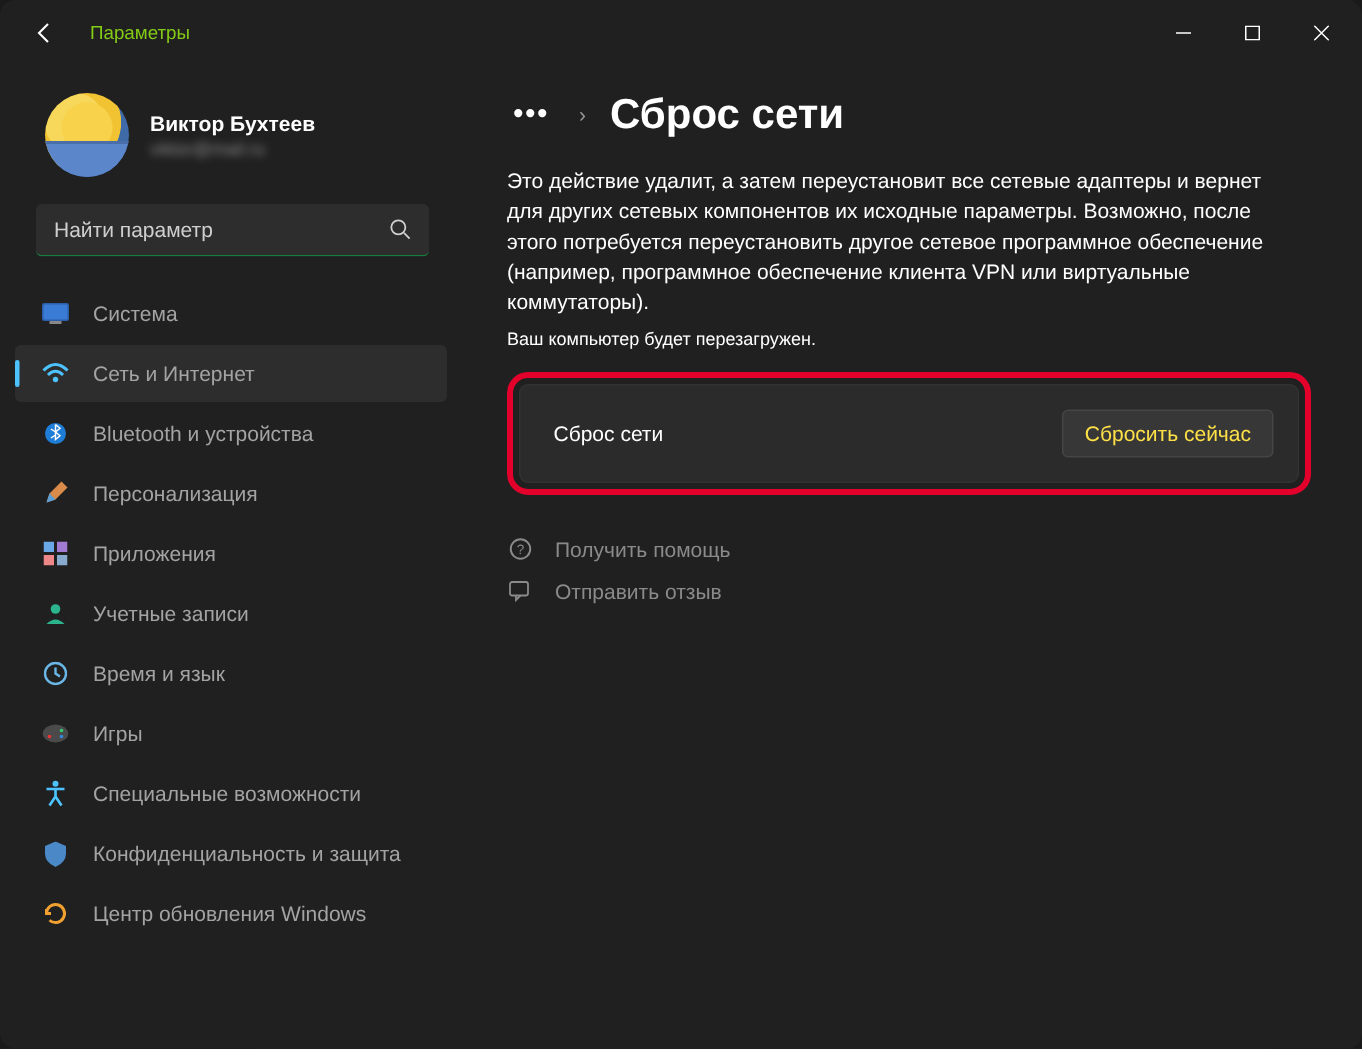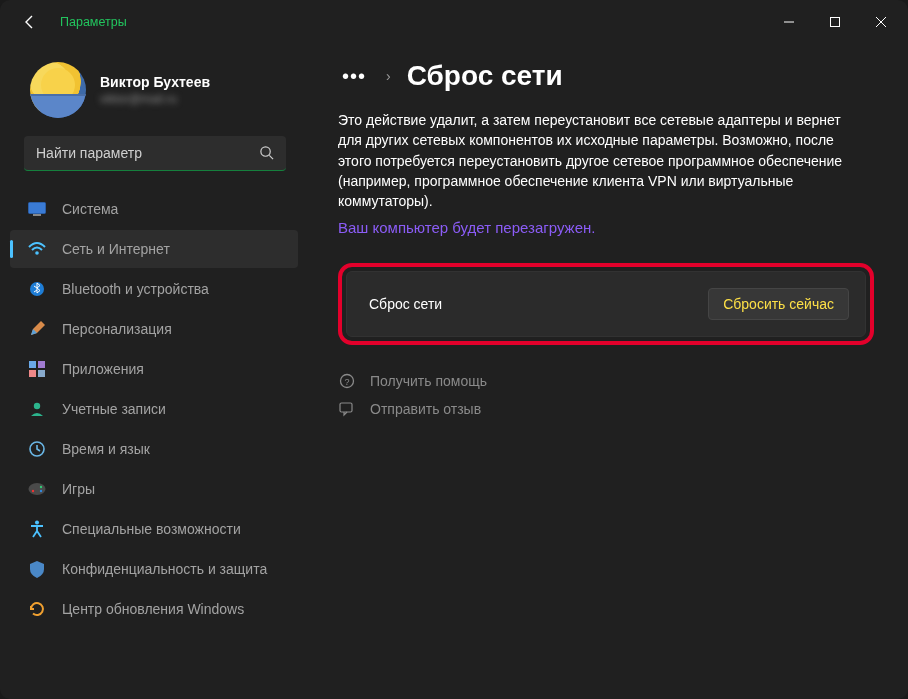--- a/index.html
+++ b/index.html
@@ -29,21 +29,21 @@
   }
   .back-btn {
     width: 32px; height: 32px;
     display: flex; align-items: center; justify-content: center;
     color: #fff;
     cursor: pointer;
   }
   .title-text {
     margin-left: 14px;
     font-size: 12.5px;
-    color: #22c55e;
+    color: #84cc16;
   }
   .win-controls {
     margin-left: auto;
     display: flex;
   }
   .win-btn {
     width: 46px; height: 32px;
     display: flex; align-items: center; justify-content: center;
     color: #fff;
     cursor: pointer;
@@ -168,23 +168,23 @@
     font-weight: 600;
   }
   .desc {
     color: #ffffff;
     line-height: 1.45;
     font-size: 14px;
     margin-bottom: 8px;
     max-width: 520px;
   }
   .reboot-note {
-    color: #8b5cf6;
-    font-size: 15px;
-    margin-bottom: 27px;
+    color: #ffffff;
+    font-size: 12px;
+    margin-bottom: 15px;
   }
   .card-highlight {
     border: 4px solid #e3002b;
     border-radius: 14px;
     padding: 4px;
     margin-bottom: 28px;
   }
   .card {
     background: #2b2b2b;
     border: 1px solid #323232;

